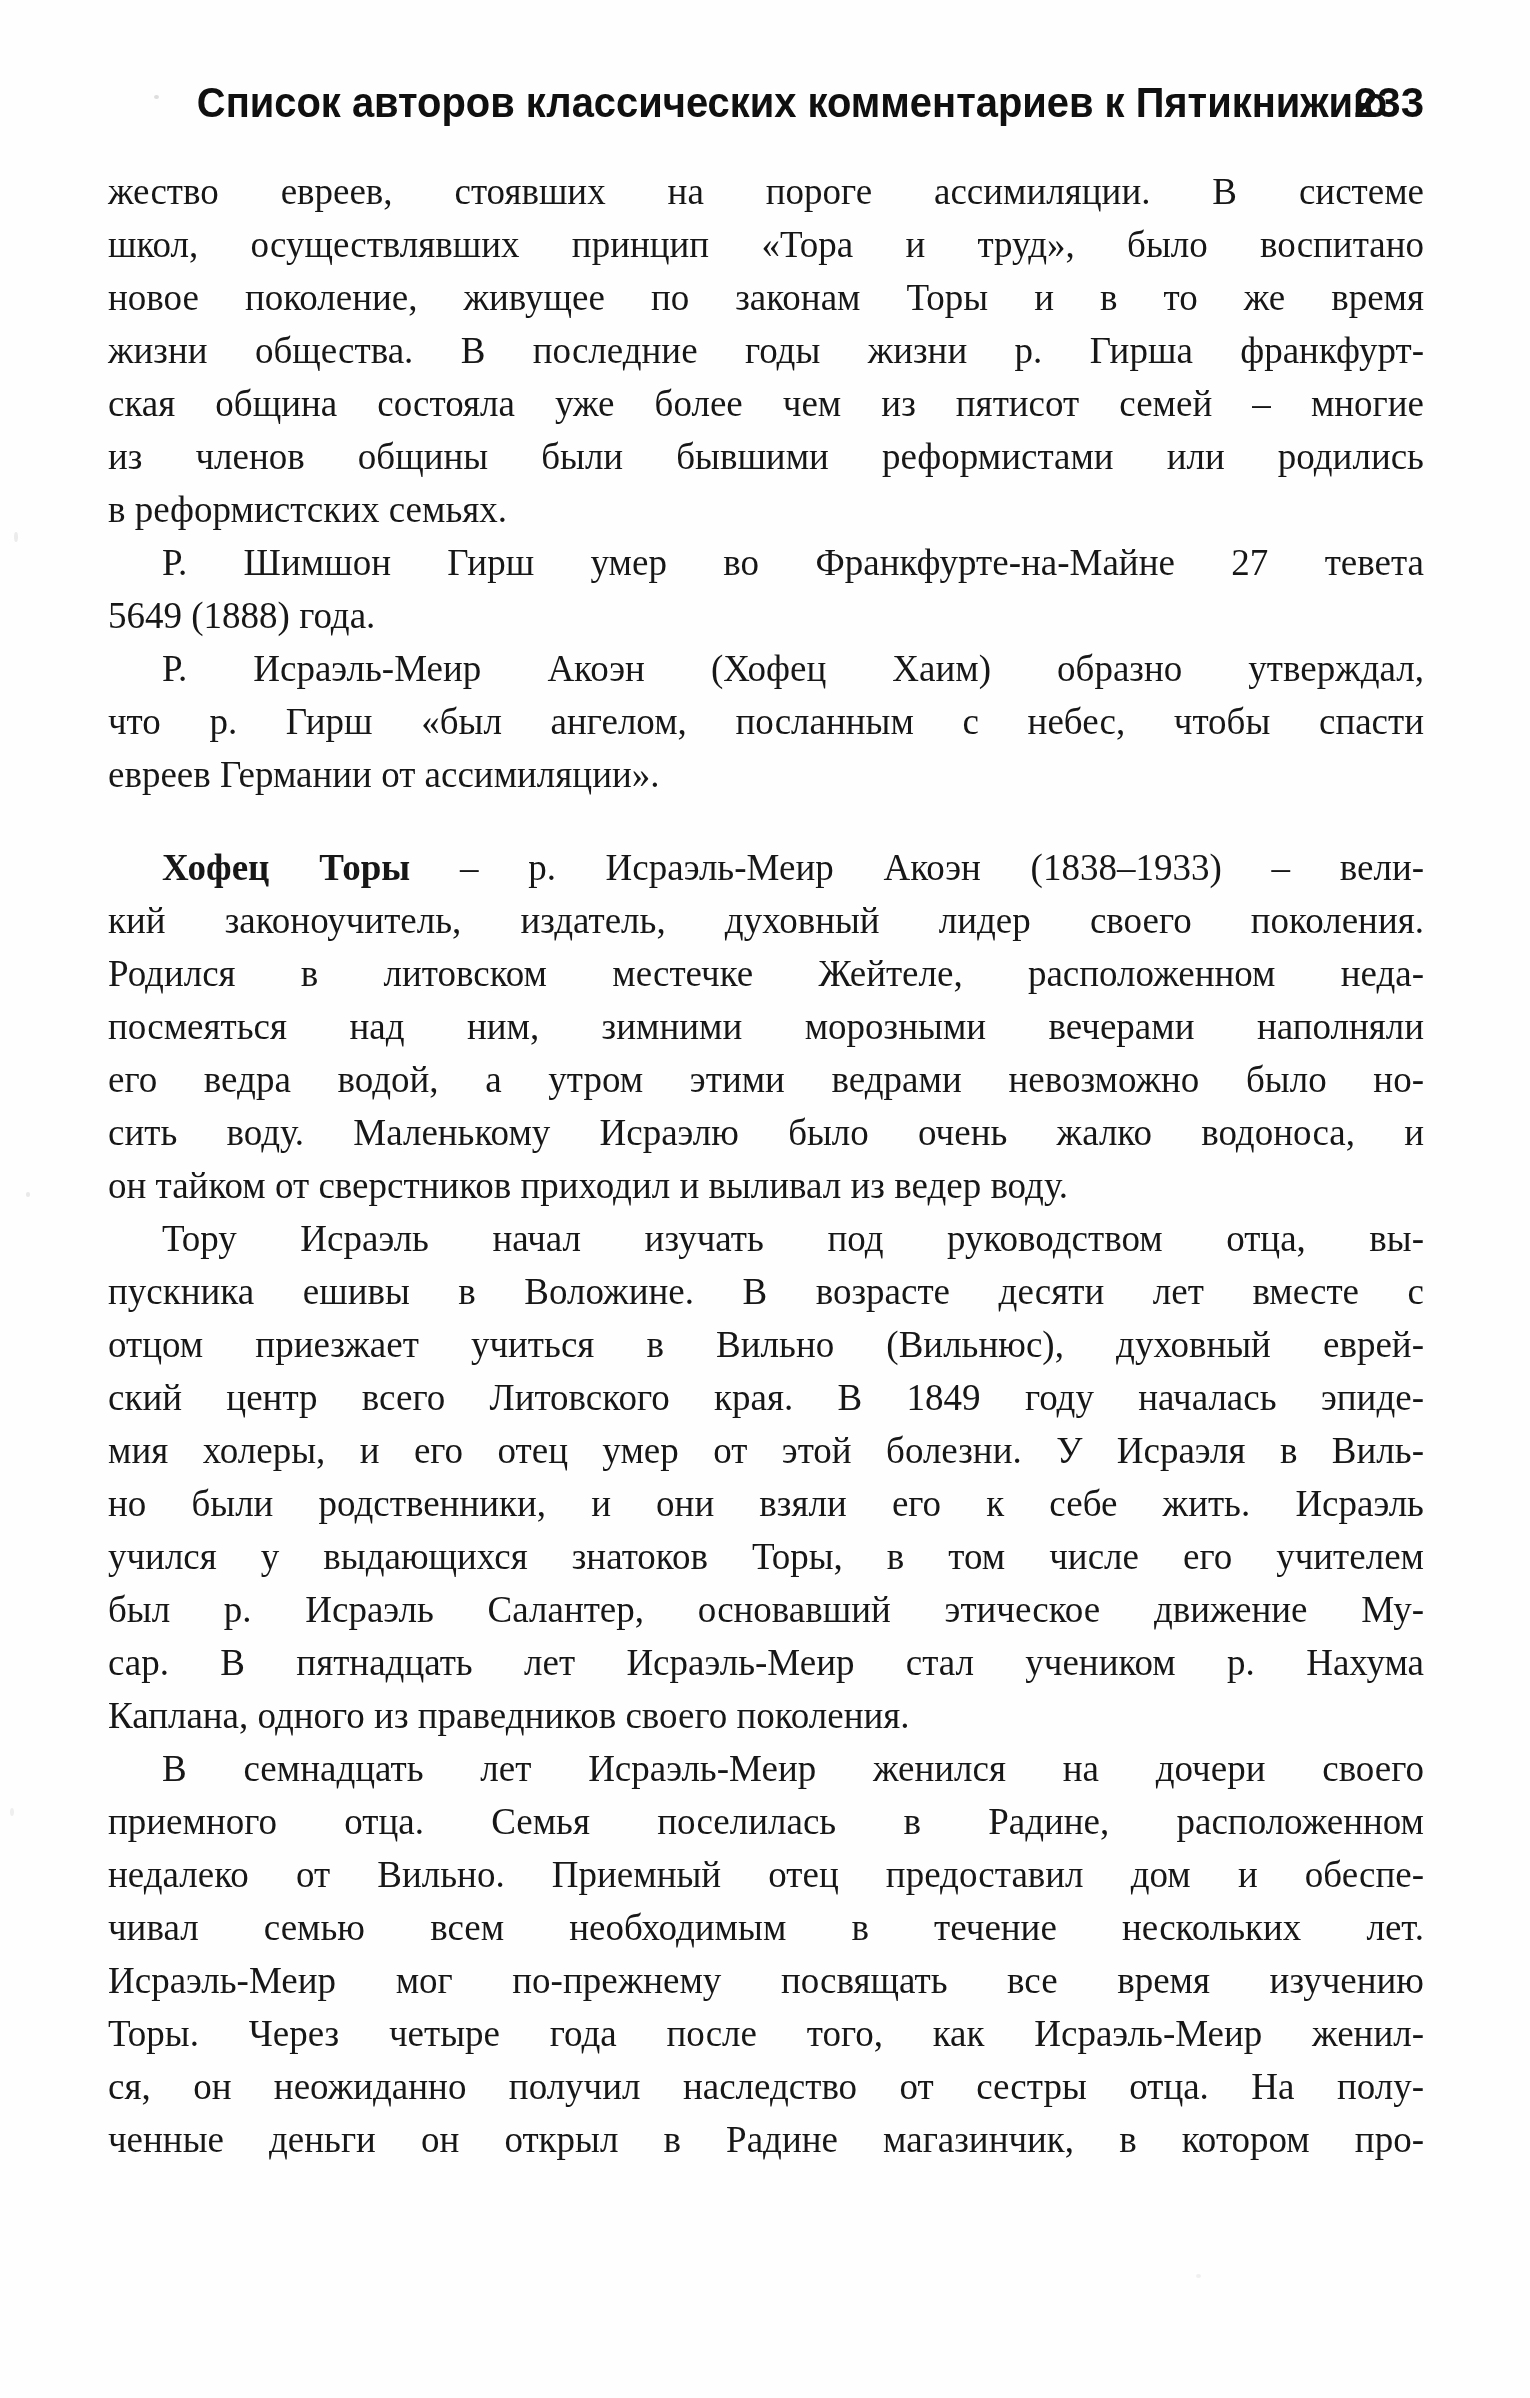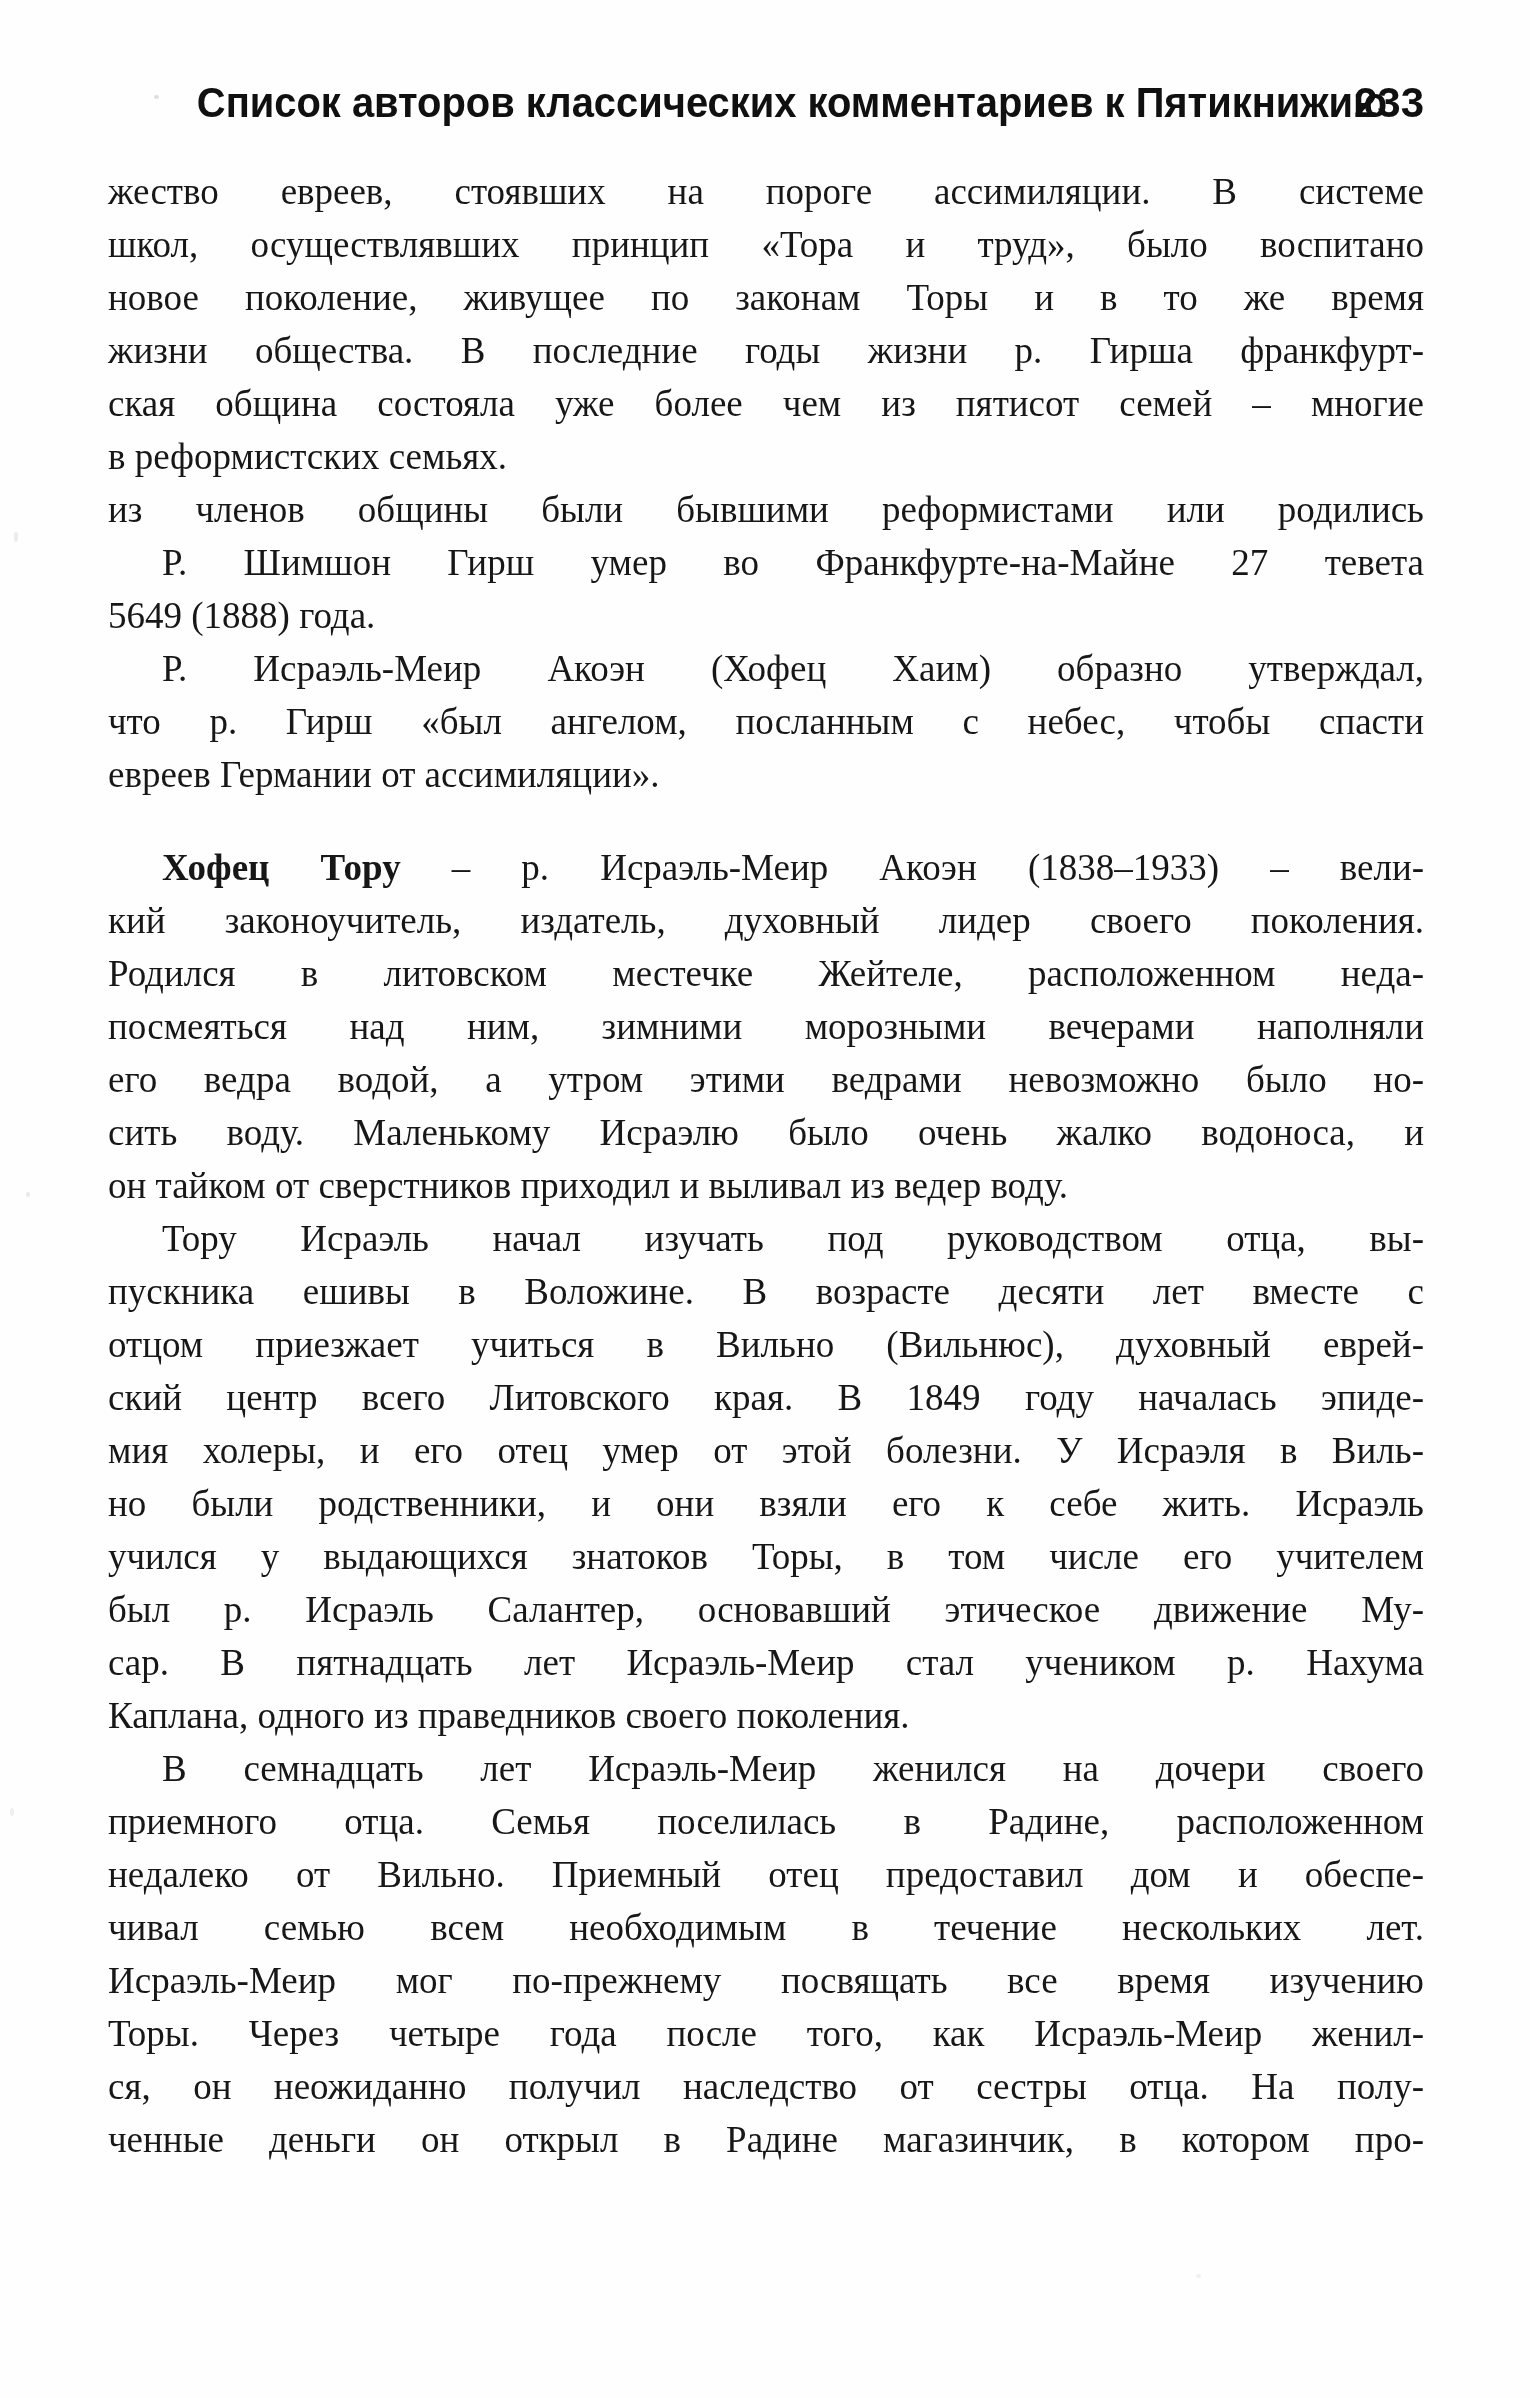--- a/index.html
+++ b/index.html
@@ -67,28 +67,28 @@
     <div class="header-title">Список авторов классических комментариев к Пятикнижию</div>
     <div class="header-num">233</div>
   </div>
 
   <div class="body-text">
     <div class="line">жество евреев, стоявших на пороге ассимиляции. В системе</div>
     <div class="line">школ, осуществлявших принцип «Тора и труд», было воспитано</div>
     <div class="line">новое поколение, живущее по законам Торы и в то же время</div>
     <div class="line">жизни общества. В последние годы жизни р. Гирша франкфурт-</div>
     <div class="line">ская община состояла уже более чем из пятисот семей – многие</div>
+    <div class="line">из членов общины были бывшими реформистами или родились</div>
     <div class="line end">в реформистских семьях.</div>
-    <div class="line">из членов общины были бывшими реформистами или родились</div>
     <div class="line ind">Р. Шимшон Гирш умер во Франкфурте-на-Майне 27 тевета</div>
     <div class="line end">5649 (1888) года.</div>
     <div class="line ind">Р. Исраэль-Меир Акоэн (Хофец Хаим) образно утверждал,</div>
     <div class="line">что р. Гирш «был ангелом, посланным с небес, чтобы спасти</div>
     <div class="line end">евреев Германии от ассимиляции».</div>
-    <div class="line ind gap"><span class="bold">Хофец Тору</span><span> – р. Исраэль-Меир Акоэн (1838–1933) – вели-</span></div>
+    <div class="line ind gap"><span class="bold">Хофец Торы</span><span> – р. Исраэль-Меир Акоэн (1838–1933) – вели-</span></div>
     <div class="line">кий законоучитель, издатель, духовный лидер своего поколения.</div>
     <div class="line">Родился в литовском местечке Жейтеле, расположенном неда-</div>
     <div class="line">посмеяться над ним, зимними морозными вечерами наполняли</div>
     <div class="line">его ведра водой, а утром этими ведрами невозможно было но-</div>
     <div class="line">сить воду. Маленькому Исраэлю было очень жалко водоноса, и</div>
     <div class="line end">он тайком от сверстников приходил и выливал из ведер воду.</div>
     <div class="line ind">Тору Исраэль начал изучать под руководством отца, вы-</div>
     <div class="line">пускника ешивы в Воложине. В возрасте десяти лет вместе с</div>
     <div class="line">отцом приезжает учиться в Вильно (Вильнюс), духовный еврей-</div>
     <div class="line">ский центр всего Литовского края. В 1849 году началась эпиде-</div>

